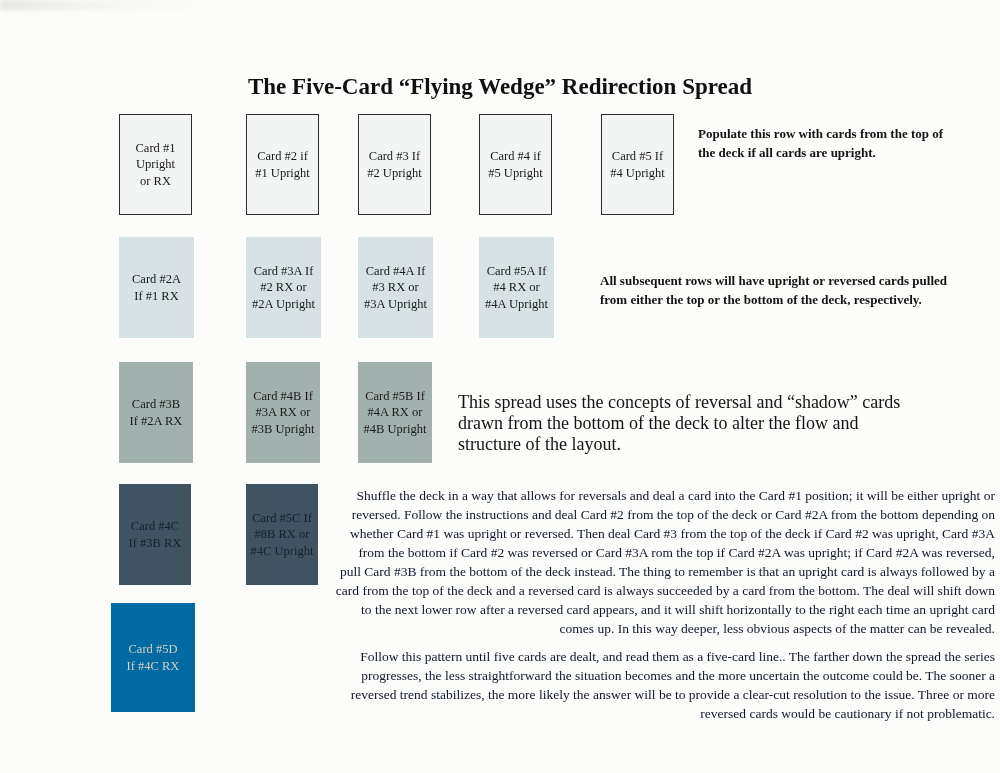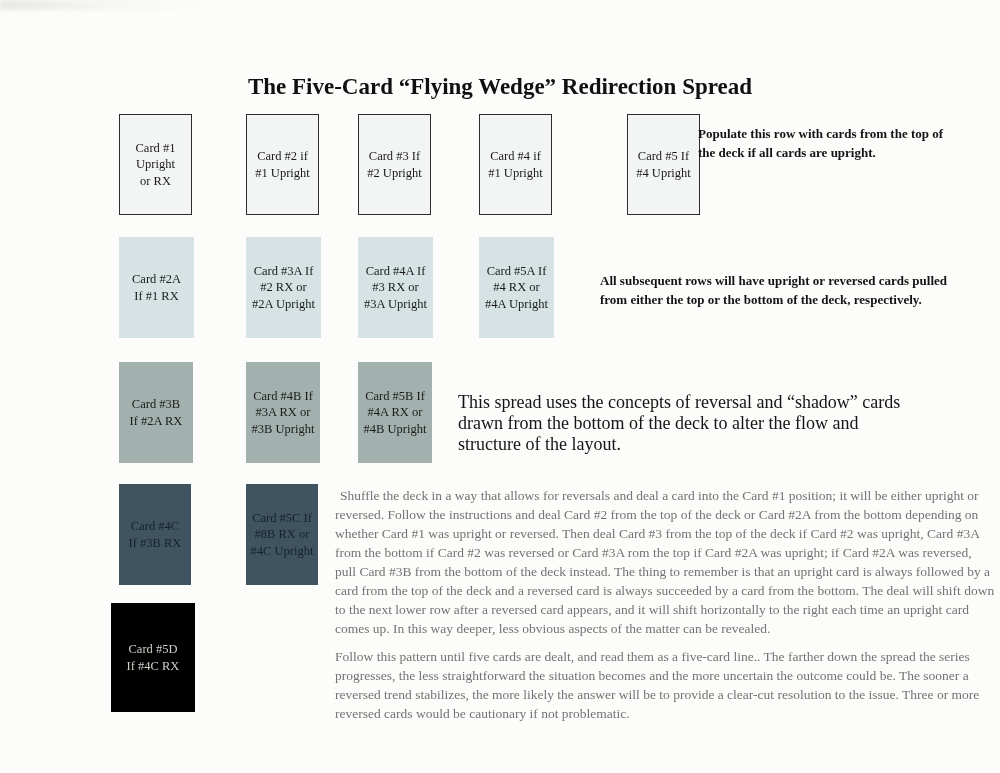--- a/index.html
+++ b/index.html
@@ -20,31 +20,31 @@
   .card{
     position:absolute;width:73px;height:101px;
     display:flex;align-items:center;justify-content:center;
     text-align:center;white-space:pre-line;
     font-size:12.5px;line-height:16.5px;
   }
   .row1{top:114px;background:#f2f5f4;border:1px solid #2c2c2c;box-sizing:border-box;}
   .row2{top:237px;background:#d6e2e4;width:75px;}
   .row3{top:362px;background:#a2b0ae;width:74px;}
   .row4{top:484px;background:#3f5360;color:#16222c;width:72px;}
-  .row5{top:603px;left:111px;width:84px;height:109px;background:#000000;color:#cfcfc8;}
-  .c1{left:119px}.c2{left:246px}.c3{left:358px}.c4{left:479px}.c5{left:627px}
+  .row5{top:603px;left:111px;width:84px;height:109px;background:#0369a1;color:#cfcfc8;}
+  .c1{left:119px}.c2{left:246px}.c3{left:358px}.c4{left:479px}.c5{left:601px}
   .note{position:absolute;color:#141414;}
   .note-bold{font-weight:bold;font-size:13px;line-height:19px;}
   .note-1{left:698px;top:124px;width:250px;}
   .note-2{left:600px;top:271px;width:360px;}
   .note-3{left:458px;top:392px;width:445px;font-size:18px;line-height:21px;}
   .paragraph{
     position:absolute;left:335px;width:660px;
-    font-size:13.5px;line-height:19px;color:#737373;
-    text-align:left;
+    font-size:13.5px;line-height:19px;color:#0f172a;
+    text-align:right;
   }
   .p1{top:486px;text-indent:5px;}
   .p2{top:647px;}
 </style>
 </head>
 <body>
 
 <div class="page">
   <div class="scan-smudge"></div>
 
@@ -53,21 +53,21 @@
   <div>
 
     <div class="card row1 c1"><span>Card #1
 Upright
 or RX</span></div>
     <div class="card row1 c2"><span>Card #2 if
 #1 Upright</span></div>
     <div class="card row1 c3"><span>Card #3 If
 #2 Upright</span></div>
     <div class="card row1 c4"><span>Card #4 if
-#1 Upright</span></div>
+#5 Upright</span></div>
     <div class="card row1 c5"><span>Card #5 If
 #4 Upright</span></div>
     <div class="note note-bold note-1">Populate this row with cards from the top of the deck if all cards are upright.</div>
 
     <div class="card row2 c1"><span>Card #2A
 If #1 RX</span></div>
     <div class="card row2 c2"><span>Card #3A If
 #2 RX or
 #2A Upright</span></div>
     <div class="card row2 c3"><span>Card #4A If

